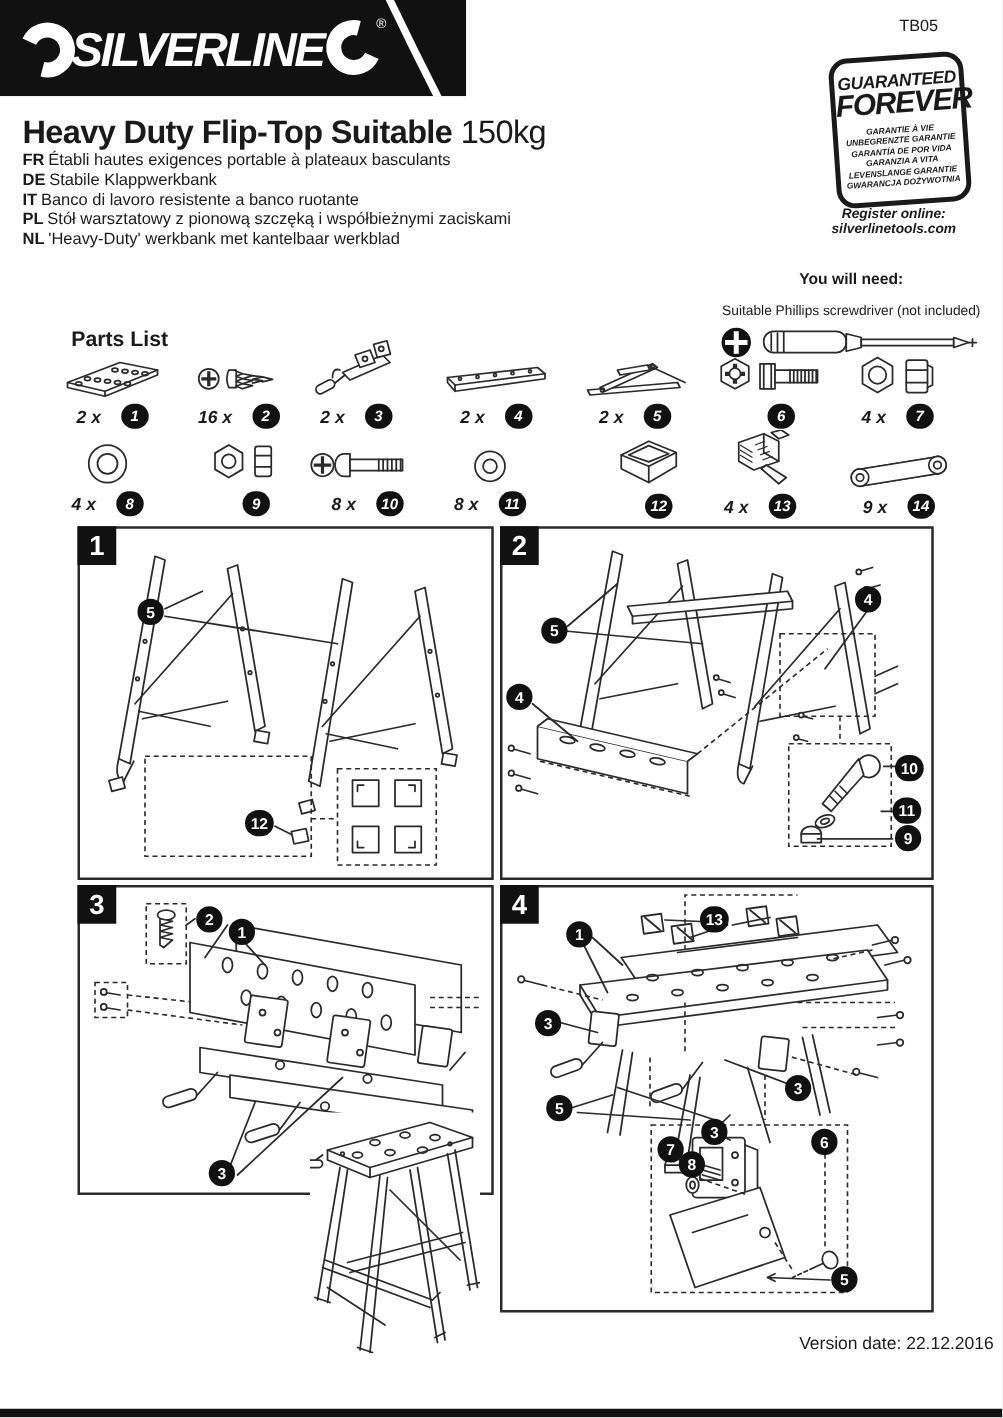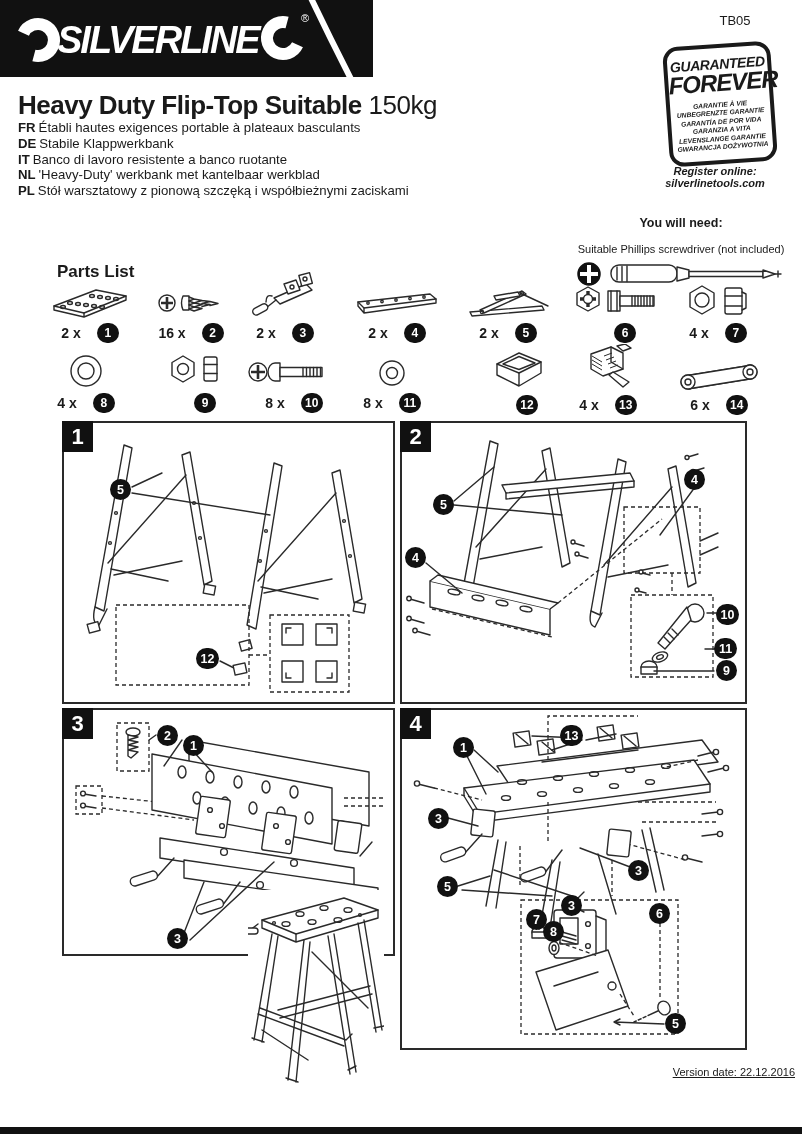--- a/index.html
+++ b/index.html
@@ -27,33 +27,33 @@
 
   
   .need{position:absolute;left:560px;top:216px;width:242px;text-align:center;}
   .need .t1{font-weight:800;font-size:12.5px;}
   .need .t2{font-size:11px;margin-top:13px;}
 
   
   .parts-title{position:absolute;left:57px;top:262px;font-size:17px;font-weight:800;}
   .part{position:absolute;text-align:center;}
   .part .icon{display:flex;align-items:flex-end;justify-content:center;height:40px;}
-  .part .lbl{margin-top:3px;font-weight:800;font-size:14px;display:flex;align-items:center;justify-content:center;gap:16px;}
+  .part .lbl{margin-top:3px;font-weight:800;font-size:14px;display:flex;align-items:center;justify-content:center;gap:16px;font-style:italic;}
   .pnum{display:inline-flex;align-items:center;justify-content:center;min-width:20px;height:20px;
         padding:0 1px;border-radius:11px;background:#111;color:#fff;font-weight:800;font-size:12px;}
 
   
   .panel{position:absolute;border:2px solid #2a2a2a;background:#fff;}
   .panel-num{position:absolute;left:-2px;top:-2px;width:31px;height:31px;background:#111;color:#fff;
              display:flex;align-items:center;justify-content:center;font-size:22px;font-weight:800;z-index:4;}
   .callout{position:absolute;width:21px;height:21px;border-radius:12px;background:#111;color:#fff;
            display:flex;align-items:center;justify-content:center;font-size:12.5px;font-weight:800;z-index:5;}
   .callout.w2{width:23px;}
 
-  .version{position:absolute;left:595px;top:1066px;width:200px;text-align:right;font-size:11px;text-decoration:underline;}
+  .version{position:absolute;left:595px;top:1066px;width:200px;text-align:right;font-size:14px;}
   .bottom-bar{position:absolute;left:0;top:1127px;width:802px;height:7px;background:#111;}
   .ink{stroke:#2a2a2a;fill:none;stroke-width:1.4;stroke-linecap:round;stroke-linejoin:round;}
   .inkf{stroke:#2a2a2a;fill:#fff;stroke-width:1.4;stroke-linejoin:round;}
   .dash{stroke:#2a2a2a;fill:none;stroke-width:1.3;stroke-dasharray:4 3;}
 </style>
 </head>
 <body>
 
 <div class="page">
 
@@ -69,22 +69,22 @@
       <text x="301" y="22" font-family="Liberation Sans, sans-serif" font-size="11" fill="#fff">®</text>
     </svg>
   </div>
 
   <div class="doc-title"><span>Heavy Duty Flip-Top Suitable</span> <span class="kg">150kg</span></div>
 
   <div class="lang-list">
     <div><span class="code">FR</span><span>Établi hautes exigences portable à plateaux basculants</span></div>
     <div><span class="code">DE</span><span>Stabile Klappwerkbank</span></div>
     <div><span class="code">IT</span><span>Banco di lavoro resistente a banco ruotante</span></div>
+    <div><span class="code">PL</span><span>Stół warsztatowy z pionową szczęką i współbieżnymi zaciskami</span></div>
     <div><span class="code">NL</span><span>'Heavy-Duty' werkbank met kantelbaar werkblad</span></div>
-    <div><span class="code">PL</span><span>Stół warsztatowy z pionową szczęką i współbieżnymi zaciskami</span></div>
   </div>
 
   <div class="prod-code">TB05</div>
 
   <div class="badge">
     <div class="l1">GUARANTEED</div>
     <div class="l2">FOREVER</div>
     <div class="tr">
       <div>GARANTIE  À VIE</div>
       <div>UNBEGRENZTE GARANTIE</div>
@@ -335,21 +335,21 @@
         <path d="M12,13.2 L74,3.2 M12,26.8 L74,16.8" class="ink"></path>
         <path d="M12,13.2 L74,3.2 L79,6 L79,14 L74,16.8 L12,26.8 L6,24 L5,15 Z" fill="#fff" stroke="none"></path>
         <path d="M12,13.2 L74,3.2 M12,26.8 L74,16.8" class="ink"></path>
         <circle cx="11" cy="20" r="7" class="inkf"></circle>
           <circle cx="11" cy="20" r="3" class="ink"></circle>
         <circle cx="73" cy="10" r="7" class="inkf"></circle>
           <circle cx="73" cy="10" r="3" class="ink"></circle>
       </svg>
     </div>
     <div class="lbl">
-        <span>6 x</span>
+        <span>9 x</span>
         <span class="pnum">14</span>
       </div>
   </div>
 
   <div class="panel" style="left:62px;top:421px;width:329px;height:279px">
     <div class="panel-num">1</div>
     <svg width="325" height="275" viewBox="0 0 325 275">
 
       <path d="M60,22 L68,25 L40,188 L31,184 Z" class="inkf"></path>
       <path d="M118,32 L126,29 L148,158 L140,162 Z" class="inkf"></path>

